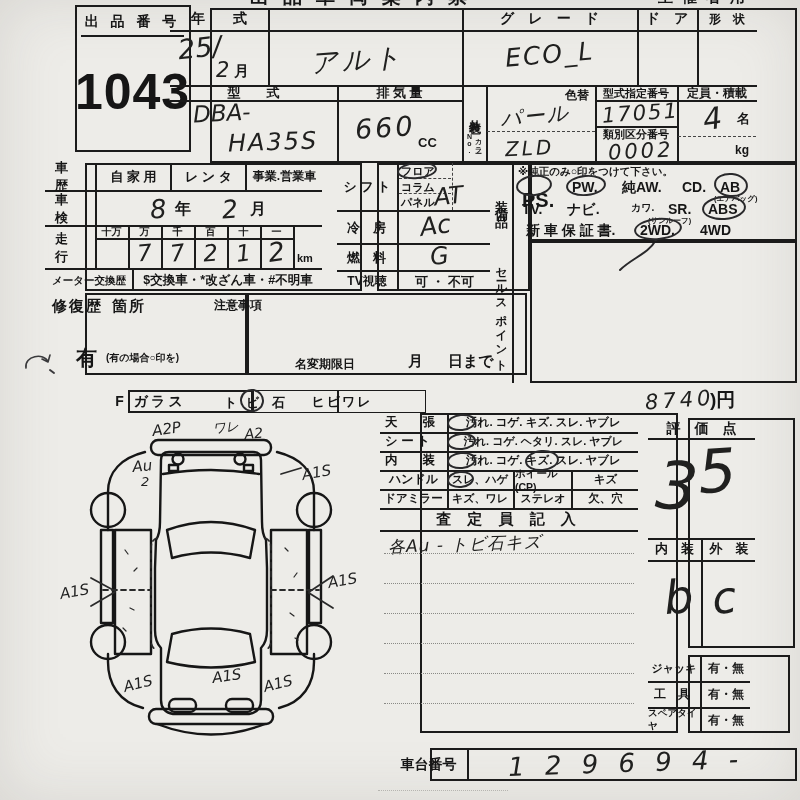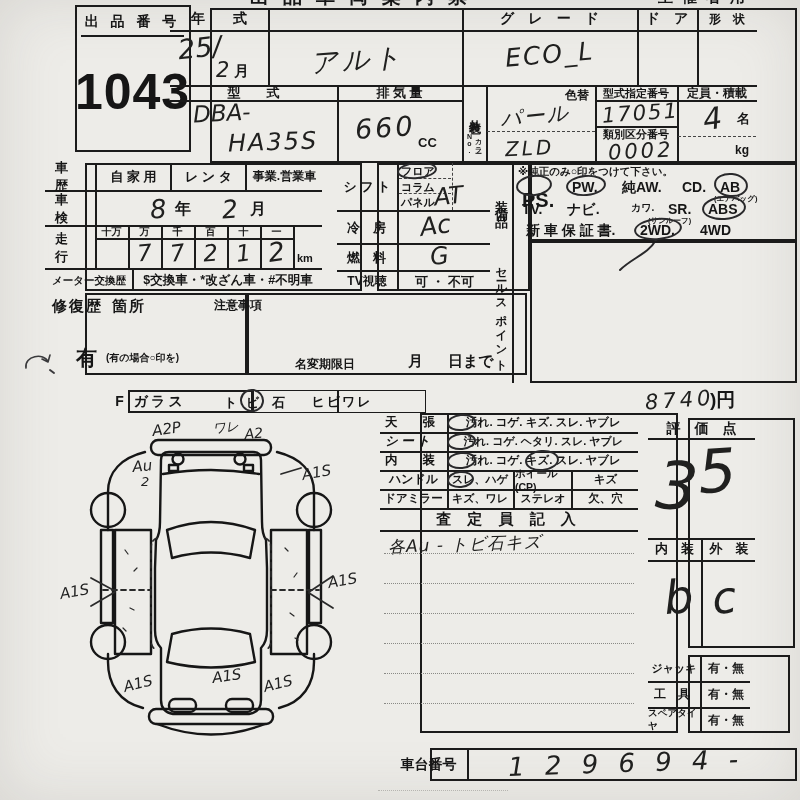--- a/index.html
+++ b/index.html
@@ -285,21 +285,21 @@
   <div class="box" style="left:380px;top:413px;width:258px;height:320px;"></div>
   <div class="ln" style="left:380px;top:432px;width:258px;height:1.8px;"></div>
   <div class="ln" style="left:380px;top:451px;width:258px;height:1.8px;"></div>
   <div class="ln" style="left:380px;top:470px;width:258px;height:1.8px;"></div>
   <div class="ln" style="left:380px;top:489px;width:258px;height:1.8px;"></div>
   <div class="ln" style="left:380px;top:508px;width:258px;height:1.8px;"></div>
   <div class="ln" style="left:380px;top:530px;width:258px;height:2.4px;"></div>
   <div class="ln" style="left:447px;top:413px;width:2px;height:95px;"></div>
   <div class="cell b jst" style="left:380px;top:413px;width:67px;height:19px;font-size:12.5px;padding:0 5px;">天　　張</div>
   <div class="cell b" style="left:449px;top:413px;width:189px;height:19px;font-size:11.5px;">汚れ. コゲ. キズ. スレ. ヤブレ</div>
-  <div class="cell b jst" style="left:380px;top:432px;width:67px;height:19px;font-size:12.5px;padding:8px 5px;font-style:italic;">シ ー ト</div>
+  <div class="cell b jst" style="left:380px;top:432px;width:67px;height:19px;font-size:12.5px;padding:8px 5px;">シ ー ト</div>
   <div class="cell b" style="left:449px;top:432px;width:189px;height:19px;font-size:11px;">汚れ. コゲ. ヘタリ. スレ. ヤブレ</div>
   <div class="cell b jst" style="left:380px;top:451px;width:67px;height:19px;font-size:12.5px;padding:0 5px;">内　　装</div>
   <div class="cell b" style="left:449px;top:451px;width:189px;height:19px;font-size:11.5px;">汚れ. コゲ. キズ. スレ. ヤブレ</div>
 
   <div class="cell b" style="left:380px;top:470px;width:67px;height:19px;font-size:12px;">ハンドル</div>
   <div class="cell b" style="left:449px;top:470px;width:62px;height:19px;font-size:11px;">スレ、ハゲ</div>
   <div class="ln" style="left:513px;top:470px;width:1.8px;height:38px;"></div>
   <div class="cell b" style="left:515px;top:470px;width:56px;height:19px;font-size:10.5px;">ホイール(CP)</div>
   <div class="ln" style="left:571px;top:470px;width:1.8px;height:38px;"></div>
   <div class="cell b" style="left:573px;top:470px;width:65px;height:19px;font-size:11.5px;">キズ</div>

